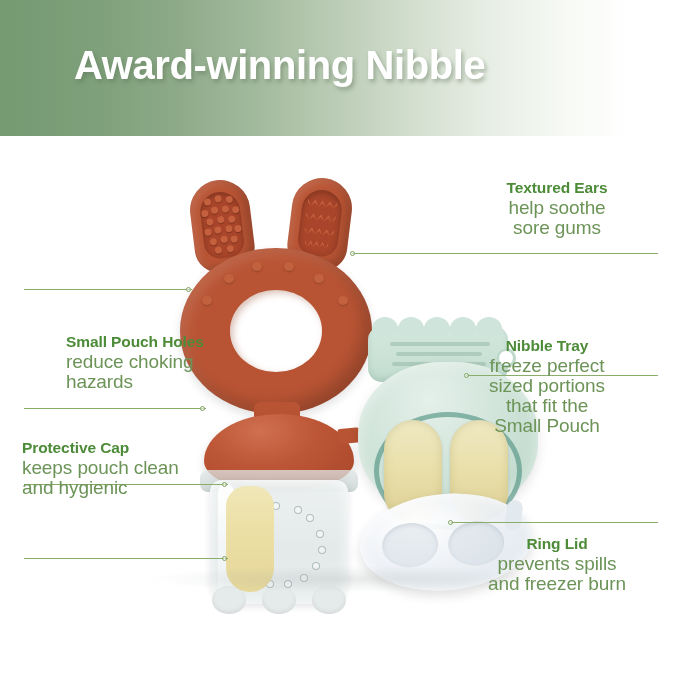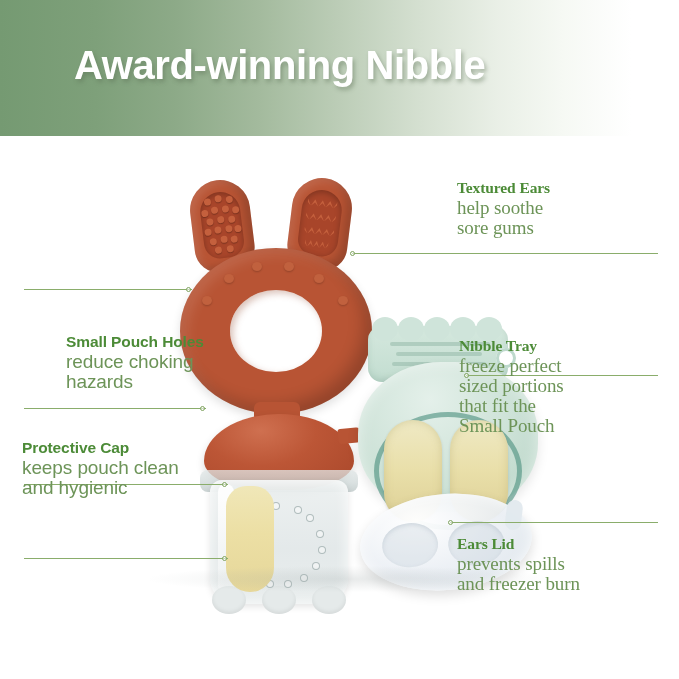--- a/index.html
+++ b/index.html
@@ -33,21 +33,21 @@
   .callout { position:absolute; }
   .callout .ttl {
     font-size:15.5px; font-weight:bold; color:#4c8b37;
     line-height:19px; letter-spacing:-0.1px; white-space:pre-line;
   }
   .callout .sub {
     font-size:19px; font-weight:normal; color:#6d9458;
     line-height:20px; letter-spacing:-0.1px; white-space:pre-line;
     margin-top:1px;
   }
-  .callout.right { text-align:left;font-family:Liberation Serif, serif; }
+  .callout.right { text-align:center; }
 
   
   .leader { position:absolute; height:1px; background:#8aad6b; }
   .leader-dot {
     position:absolute; width:5px; height:5px; border-radius:50%;
     border:1px solid #7fa35f; background:rgba(255,255,255,0.55);
   }
 
   
   .feeder { position:absolute; left:178px; top:44px; width:200px; height:425px; }
@@ -329,27 +329,27 @@
     <div class="sub">keeps pouch clean
 and hygienic</div>
   </div>
 
   <div class="callout right" style="right:22px; top:42px; width:200px;">
     <div class="ttl">Textured Ears</div>
     <div class="sub">help soothe
 sore gums</div>
   </div>
 
-  <div class="callout right" style="right:20px; top:200px; width:200px;">
+  <div class="callout right" style="right:32px; top:200px; width:200px;">
     <div class="ttl">Nibble Tray</div>
     <div class="sub">freeze perfect
 sized portions
 that fit the
 Small Pouch</div>
   </div>
 
   <div class="callout right" style="right:22px; top:398px; width:200px;">
-    <div class="ttl">Ears Lid</div>
+    <div class="ttl">Ring Lid</div>
     <div class="sub">prevents spills
 and freezer burn</div>
   </div>
 
 </div>
 
 </body></html>

